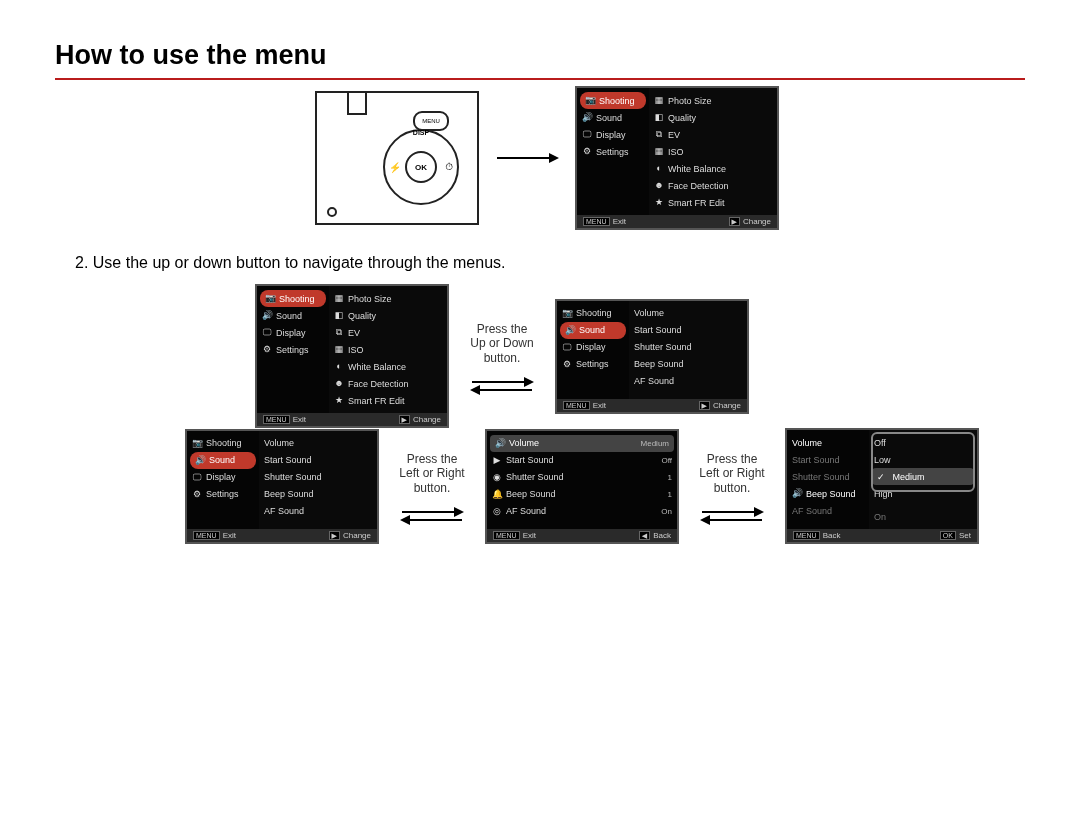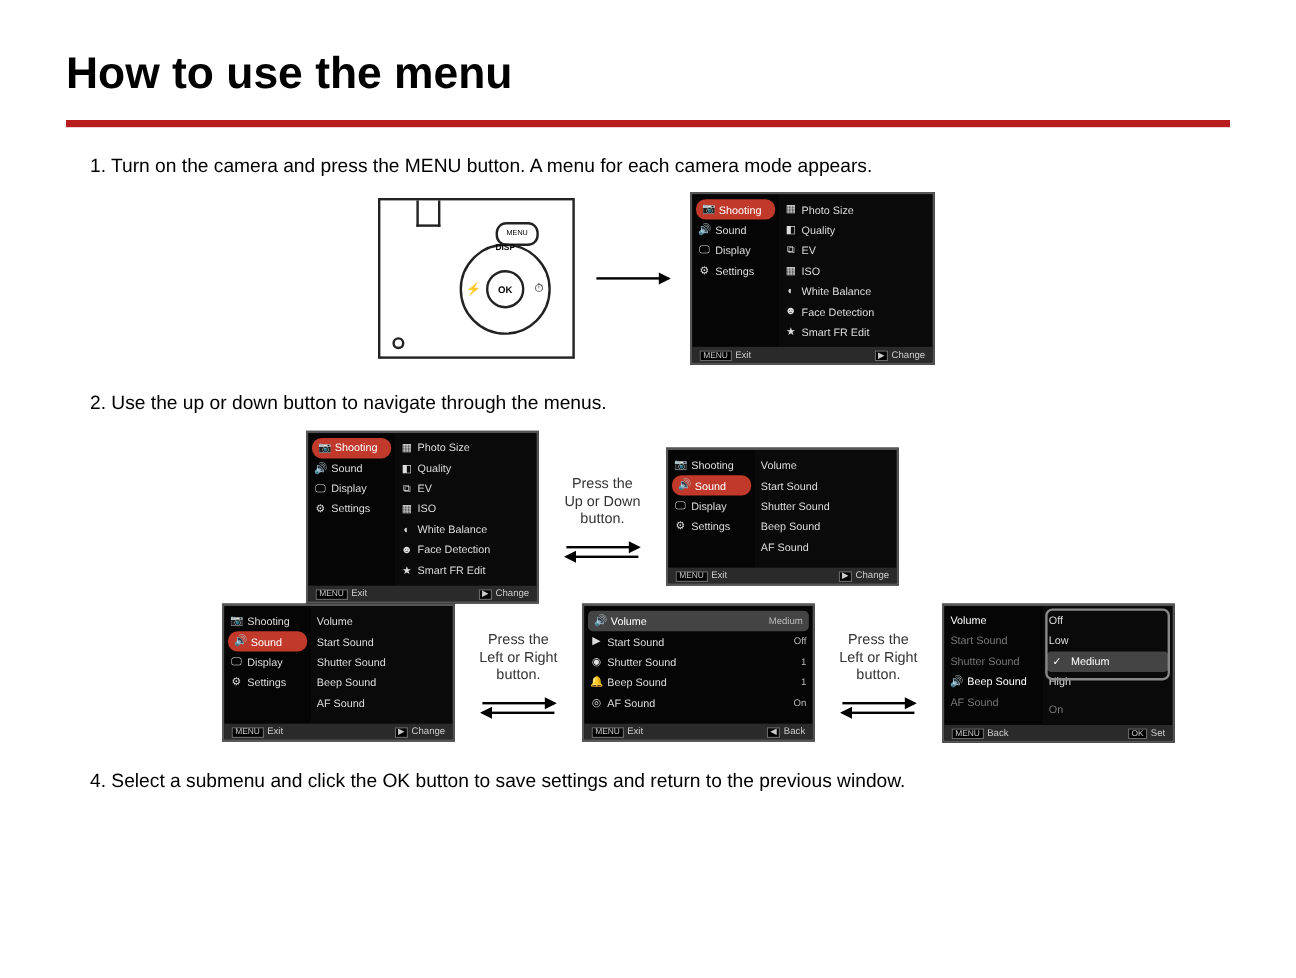--- a/index.html
+++ b/index.html
@@ -9,25 +9,25 @@
     font-family: Arial, Helvetica, sans-serif;
     color: #000;
     width: 1080px;
   }
   .page {
     padding: 40px 55px 30px 55px;
     box-sizing: border-box;
     width: 1080px;
   }
   h1 {
-    font-size: 37px;
+    font-size: 27px;
     font-weight: bold;
     margin: 0 0 6px 0;
-    border-bottom: 6px solid #b91c1c;
-    padding-bottom: 18px;
+    border-bottom: 2px solid #b91c1c;
+    padding-bottom: 7px;
   }
   .step {
     font-size: 16px;
     margin: 22px 0 10px 20px;
     line-height: 1.4;
   }
   .row {
     display: flex;
     align-items: center;
     gap: 8px;
@@ -167,21 +167,20 @@
     font-weight:bold;font-size:15px;margin-top:30px;
   }
 </style>
 </head>
 <body>
 
 <div class="page">
 
   <h1>How to use the menu</h1>
 
-  <p class="step">1. Turn on the camera and press the MENU button. A menu for each camera mode appears.</p>
   <div class="row" style="margin-left:260px;">
     <div class="camera">
       <div class="btn-top"></div>
       <div class="menu-btn">MENU</div>
       <div class="ring">
         <div class="disp">DISP</div>
         <span class="flash-icon">⚡</span>
         <span class="timer-icon">⏱</span>
         <div class="ring-inner">OK</div>
       </div>
@@ -503,15 +502,14 @@
             </div>
         </div>
       </div>
       <div class="footer">
         <span><b>MENU</b><span>Back</span></span>
         <span><b>OK</b><span>Set</span></span>
       </div>
     </div>
   </div>
 
-  <p class="step">4. Select a submenu and click the OK button to save settings and return to the previous window.</p>
 
 </div>
 
 </body></html>

